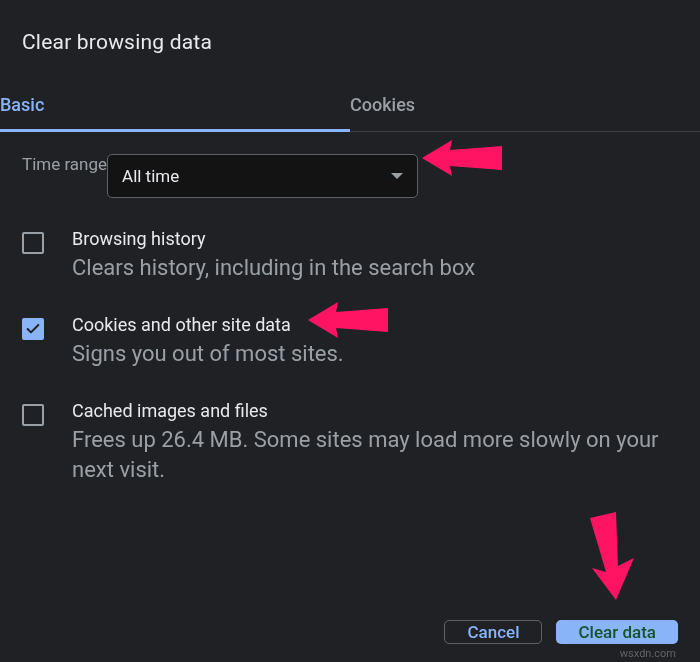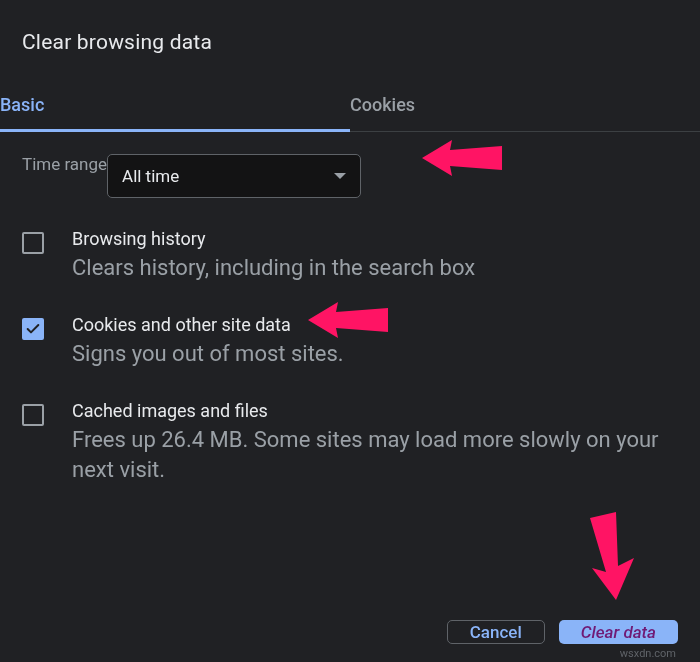--- a/index.html
+++ b/index.html
@@ -53,21 +53,21 @@
   }
   .time-label {
     color: #9aa0a6;
     font-size: 17px;
   }
   .select {
     background: #131314;
     border: 1px solid #5f6368;
     border-radius: 5px;
     height: 44px;
-    width: 254px;
+    width: 311px;
     display: flex;
     align-items: center;
     justify-content: space-between;
     padding: 0 14px;
     cursor: pointer;
   }
   .select-value {
     color: #e8eaed;
     font-size: 17px;
   }
@@ -132,22 +132,21 @@
     justify-content: center;
   }
   .btn-cancel {
     background: transparent;
     border: 1px solid #5f6368;
     color: #8ab4f8;
   }
   .btn-primary {
     background: #8ab4f8;
     border: none;
-    color: #701a75;
-    font-style: italic;
+    color: #14532d;
   }
   .arrow {
     position: absolute;
     pointer-events: none;
   }
   .watermark {
     position: absolute;
     right: 24px;
     bottom: 2px;
     font-size: 11px;

